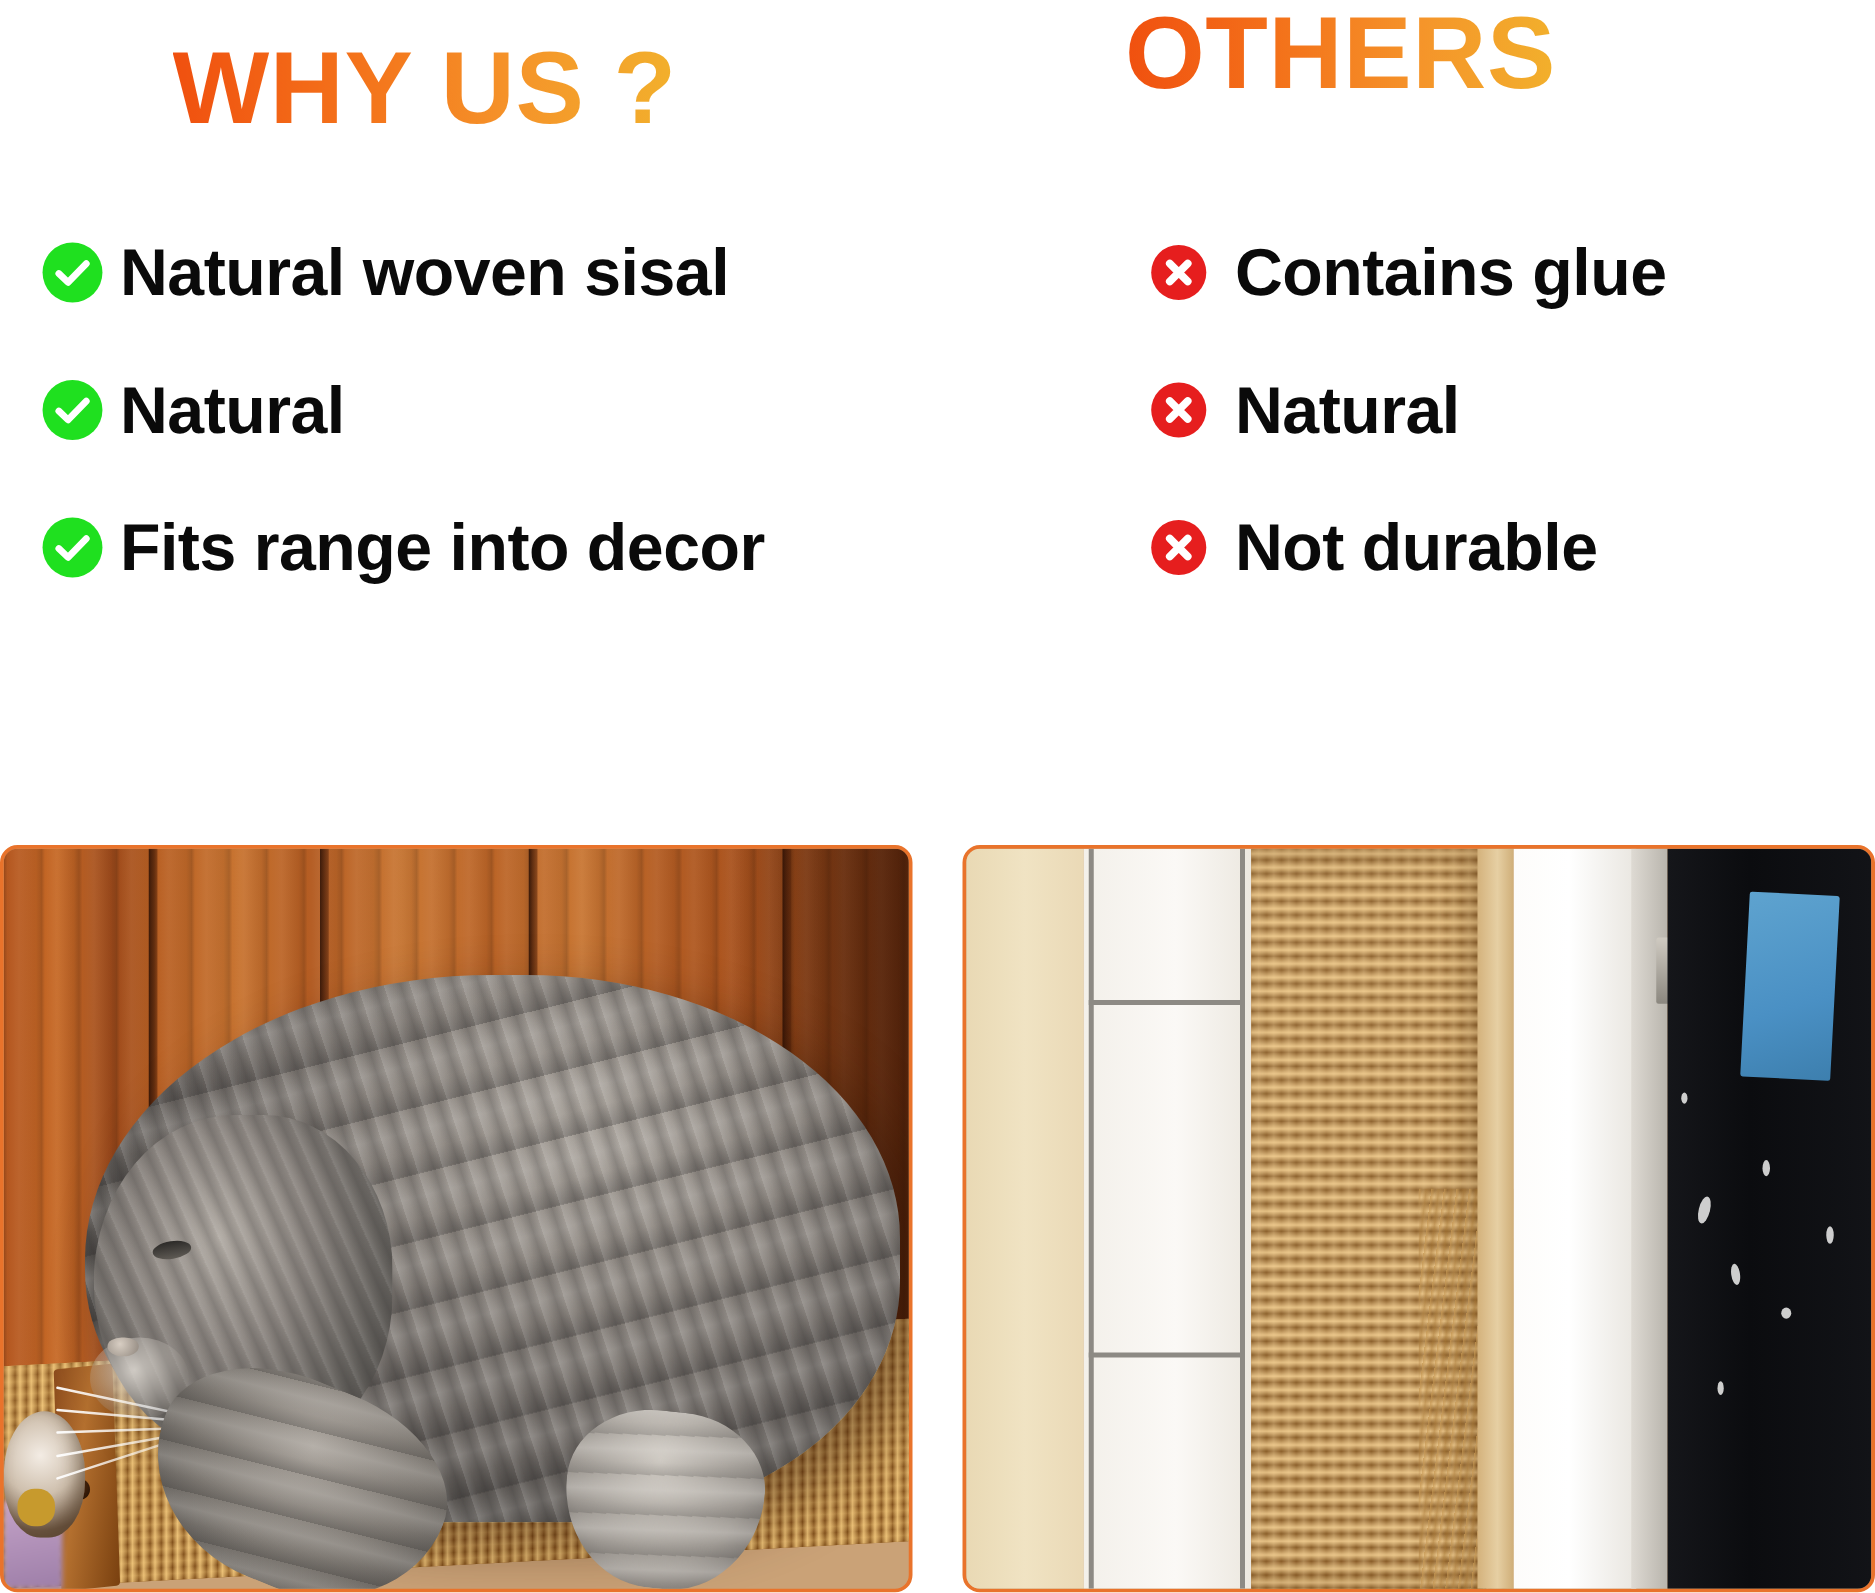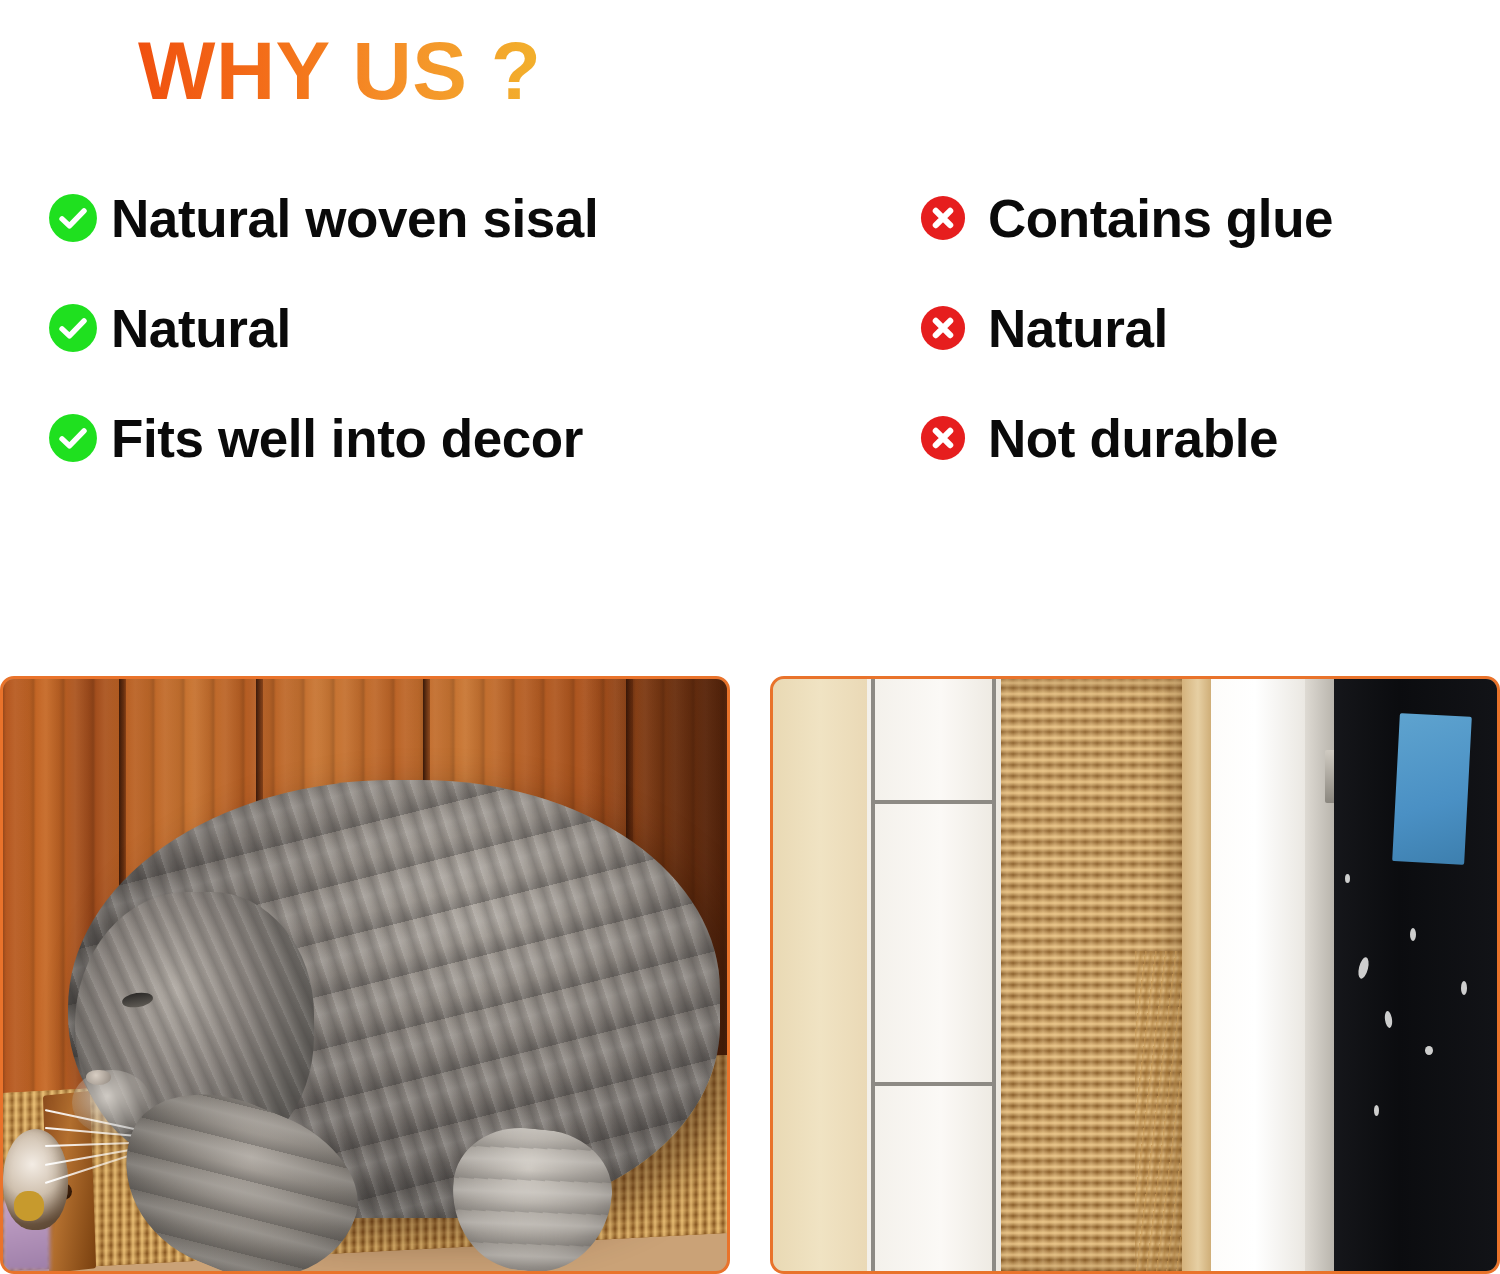--- a/index.html
+++ b/index.html
@@ -37,21 +37,21 @@
     -webkit-text-fill-color: transparent;
   }
   #heading-why { left: 138px; top: 2px; margin-top: 28px; }
   #heading-others { left: 900px; top: 2px; }
 
   
   .column {
     position: absolute;
     top: 186px;
   }
-  #column-pros { left: 48px; width: 690px; }
+  #column-pros { left: 33px; width: 690px; }
   #column-cons { left: 920px; width: 560px; }
 
   .feature-row {
     display: flex;
     align-items: center;
     height: 64px;
     margin-bottom: 46px;
   }
   #column-cons .feature-row { margin-bottom: 46px; text-align: right; }
 
@@ -338,20 +338,21 @@
     border-radius: 50%;
   }
 </style>
 </head>
 <body>
 
 <div class="board">
 
   <div id="heading-why" class="heading">WHY US ?</div>
 
+  <div id="heading-others" class="heading">OTHERS</div>
 
   <div id="column-pros" class="column">
 
     <div class="feature-row">
       <svg class="badge" viewBox="0 0 48 48">
         <circle cx="24" cy="24" r="23" fill="#1FE01F"></circle>
         <path d="M13.5 24.8 L20.6 31.6 L34.6 17.2" fill="none" stroke="#ffffff" stroke-width="5.2" stroke-linecap="round" stroke-linejoin="round"></path>
       </svg>
       <span class="feature-label">Natural woven sisal</span>
     </div>
@@ -362,21 +363,21 @@
         <path d="M13.5 24.8 L20.6 31.6 L34.6 17.2" fill="none" stroke="#ffffff" stroke-width="5.2" stroke-linecap="round" stroke-linejoin="round"></path>
       </svg>
       <span class="feature-label">Natural</span>
     </div>
 
     <div class="feature-row">
       <svg class="badge" viewBox="0 0 48 48">
         <circle cx="24" cy="24" r="23" fill="#1FE01F"></circle>
         <path d="M13.5 24.8 L20.6 31.6 L34.6 17.2" fill="none" stroke="#ffffff" stroke-width="5.2" stroke-linecap="round" stroke-linejoin="round"></path>
       </svg>
-      <span class="feature-label">Fits well into decor</span>
+      <span class="feature-label">Fits range into decor</span>
     </div>
 
 
   </div>
 
   <div id="column-cons" class="column">
 
     <div class="feature-row">
       <svg class="badge cross" viewBox="0 0 48 48">
         <circle cx="24" cy="24" r="23" fill="#E61E1E"></circle>

